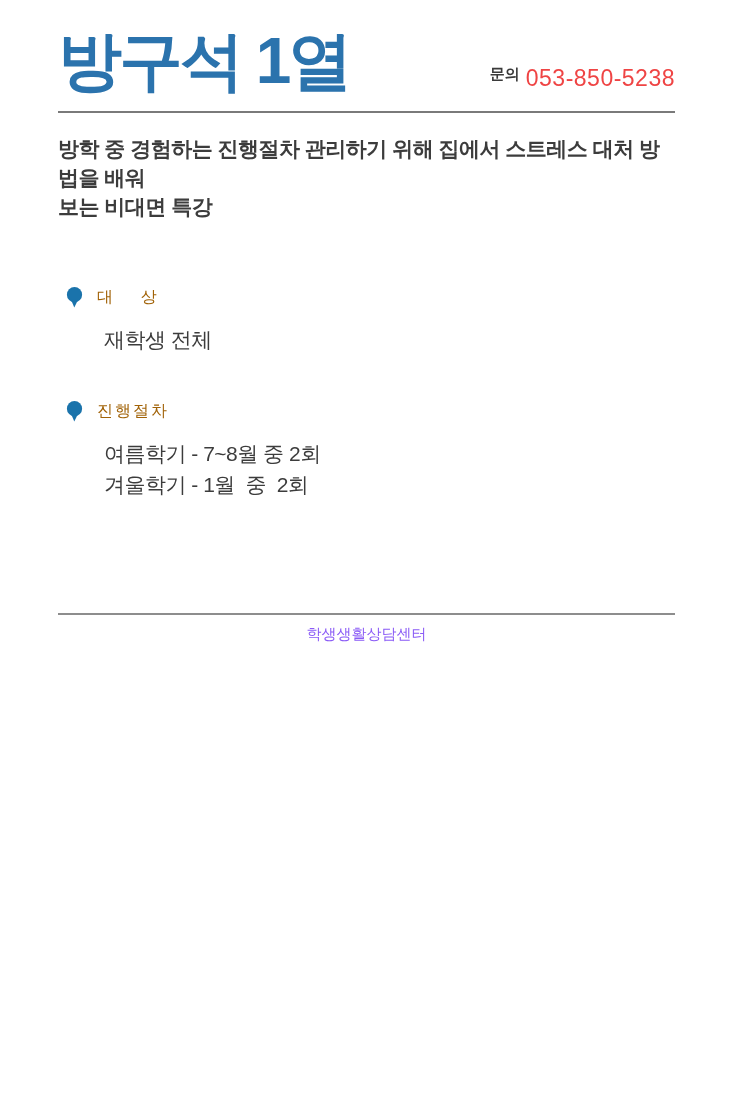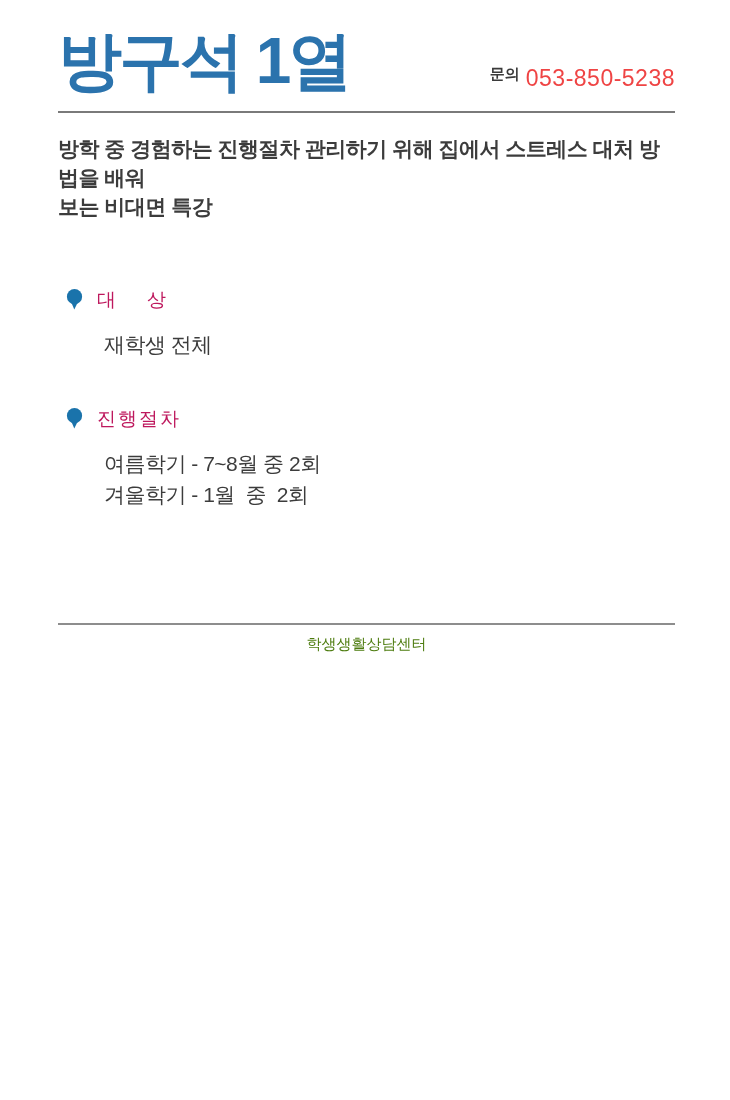--- a/index.html
+++ b/index.html
@@ -73,24 +73,24 @@
     gap: 14px;
     padding-left: 8px;
   }
   .bullet-icon {
     width: 17px;
     height: 21px;
     flex: 0 0 auto;
     display: block;
   }
   .section-heading-text {
-    font-size: 19px;
+    font-size: 16px;
     font-weight: 500;
     letter-spacing: 2px;
-    color: #be185d;
+    color: #a16207;
     white-space: pre;
   }
   .section-body {
     margin-top: 16px;
     padding-left: 46px;
   }
   .section-line {
     font-size: 21px;
     font-weight: 400;
     line-height: 31px;
@@ -102,21 +102,21 @@
   .footer { margin-top: 113px; }
   .footer-divider {
     border: none;
     border-top: 2px solid #8d8d8d;
   }
   .footer-text {
     margin-top: 10px;
     text-align: center;
     font-size: 15px;
     font-weight: normal;
-    color: #4d7c0f;
+    color: #8b5cf6;
   }
 </style>
 </head>
 <body>
 
 <div class="page">
 
   <div class="header-row">
     <div class="brand-title">방구석 1열</div>
     <div class="contact">

